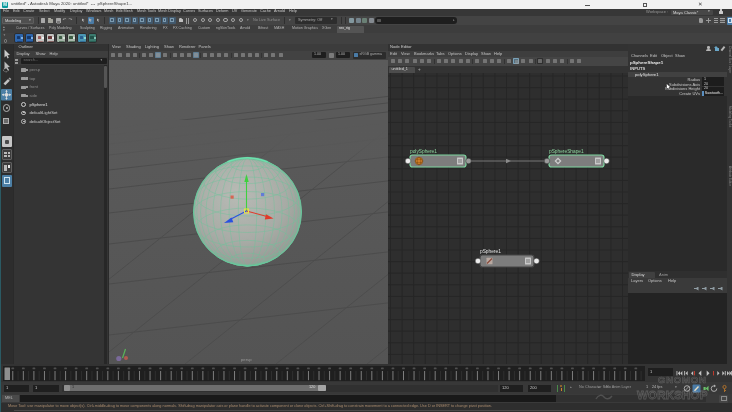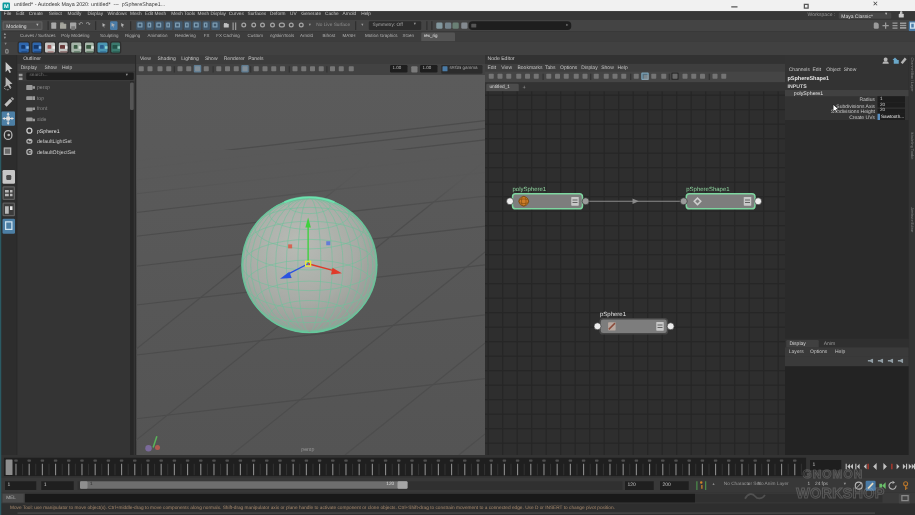--- a/index.html
+++ b/index.html
@@ -959,18 +959,18 @@
       <div class="ab" style="left:719px;top:0.5px;width:9px;height:8px;background:#454545;border-radius:1px;">
         <div class="ab" style="left:1.5px;top:1.5px;width:6px;height:5px;border:0.7px solid #8a8a8a;"></div>
       </div>
     </div>
 <div class="ab" style="left:0;top:403px;width:732px;height:9px;background:#2e2e2e;">
       <div class="tx" style="left:8px;top:2px;font-size:3.8px;color:#ab8c6e;">Move Tool: use manipulator to move object(s). Ctrl+middle-drag to move components along normals. Shift-drag manipulator axis or plane handle to activate component or clone objects. Ctrl+Shift-drag to constrain movement to a connected edge. Use D or INSERT to change pivot position.</div>
       <div class="ab" style="left:14px;top:7.2px;width:686px;height:0.9px;background:#4a4a4a;"></div>
     </div>
 <div class="ab" style="left:0;top:9px;width:1px;height:403px;background:#2b5a63;"></div>
     <div class="ab" style="left:0;top:0;width:732px;height:412px;pointer-events:none;">
-      <div class="tx" style="left:642px;top:375px;font-size:9.5px;font-weight:bold;letter-spacing:0.8px;color:transparent;-webkit-text-stroke:0.7px rgba(208,208,208,0.24);">GNOMON</div>
+      <div class="tx" style="left:658px;top:375px;font-size:9.5px;font-weight:bold;letter-spacing:0.8px;color:transparent;-webkit-text-stroke:0.7px rgba(208,208,208,0.24);">GNOMON</div>
       <div class="tx" style="left:637px;top:390px;font-size:11.5px;font-weight:bold;letter-spacing:0.2px;color:transparent;-webkit-text-stroke:0.8px rgba(208,208,208,0.24);">WORKSHOP</div>
       <svg class="ab" style="left:594px;top:392px;" width="20" height="10" viewBox="0 0 20 10">
         <path d="M2,7 C4.5,2.5 8,2.5 10,5 C12,7.5 15.5,7.5 18,4" fill="none" stroke="rgba(208,208,208,0.2)" stroke-width="1.4"></path>
       </svg>
     </div>
 </div>
 </body></html>

